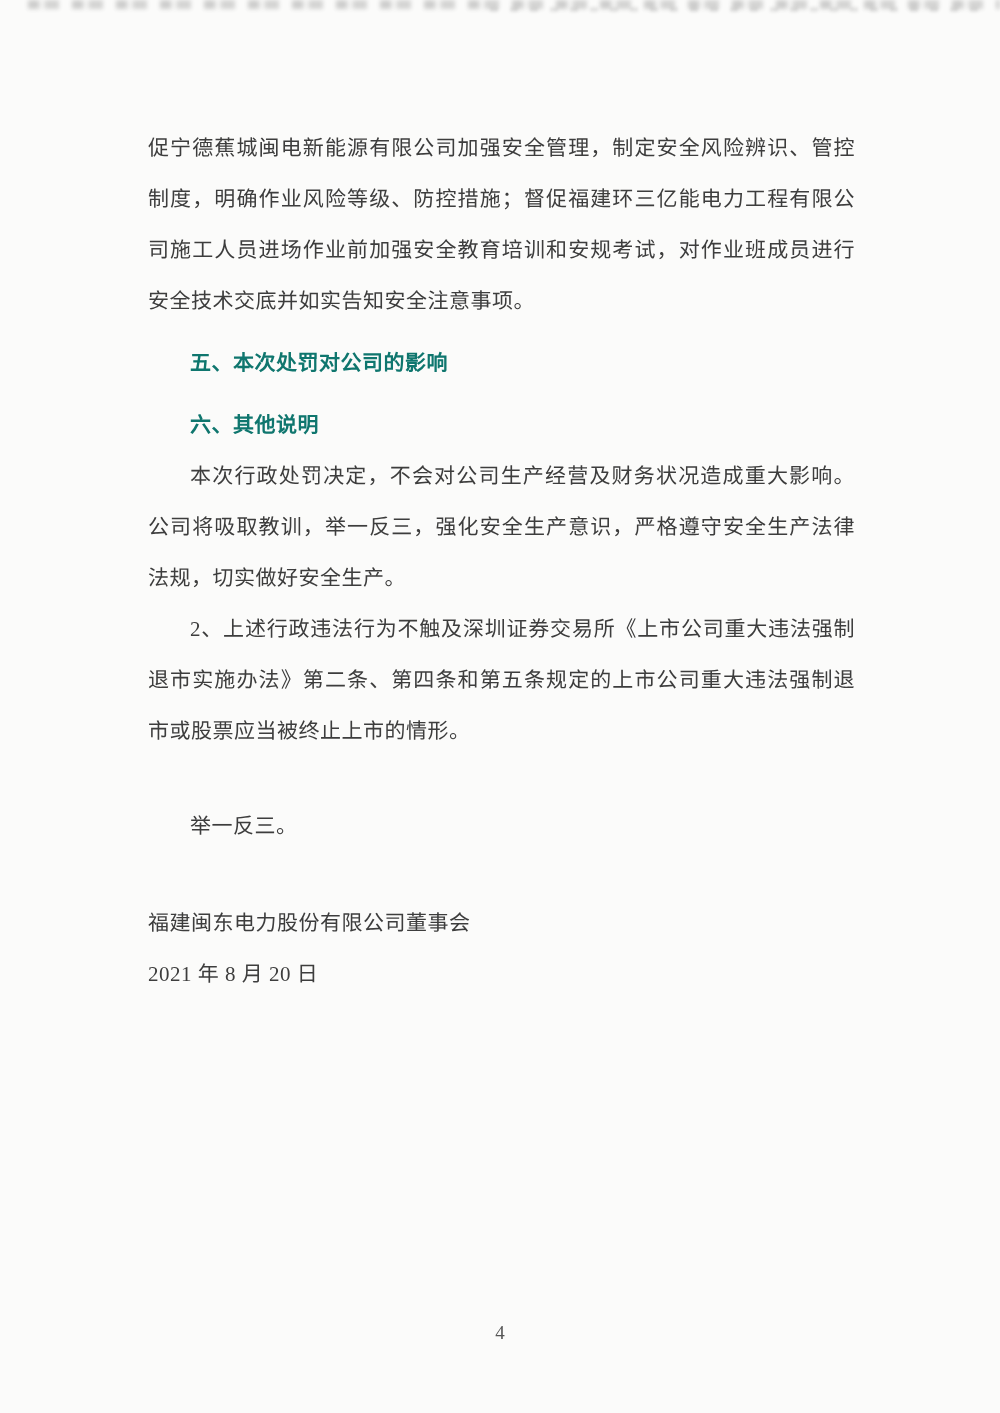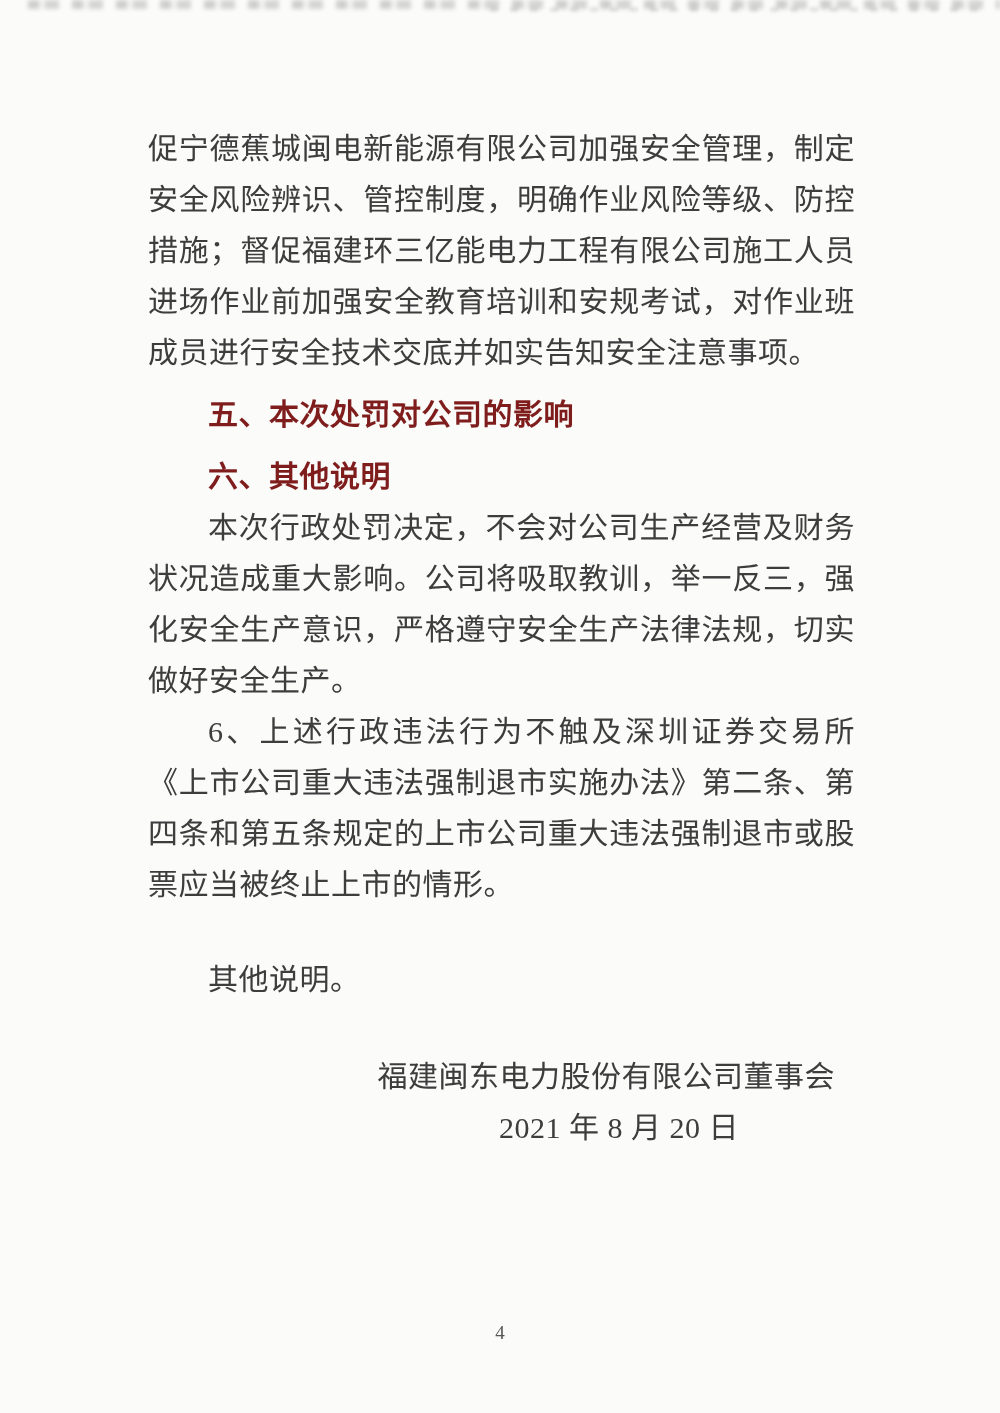--- a/index.html
+++ b/index.html
@@ -46,50 +46,49 @@
       rgba(255,255,255,0) 8px, rgba(255,255,255,0) 20px
     );
     filter: blur(1.5px);
     opacity: 0.35;
   }
   .content {
     position: absolute;
     top: 123px;
     left: 148px;
     width: 707px;
-    font-size: 30px;
+    font-size: 21px;
     line-height: 51px;
     letter-spacing: 0.5px;
     text-align: justify;
   }
   .para {
     margin: 0;
   }
   .indent {
     text-indent: 2em;
   }
   .heading {
     font-weight: bold;
-    color: #7f1d1d;
+    color: #0f766e;
     text-indent: 2em;
     margin: 11px 0 0 0;
   }
   .closing {
     margin-top: 44px;
     text-indent: 2em;
   }
   .sig-company {
     margin-top: 46px;
-    text-align: right;
     padding-right: 20px;
     text-indent: 0;
   }
   .sig-date {
     margin: 0;
-    text-align: right;
+    text-align: left;
     padding-right: 116px;
     text-indent: 0;
   }
   .page-number {
     position: absolute;
     top: 1322px;
     left: 0;
     width: 1000px;
     text-align: center;
     font-size: 19px;
@@ -107,24 +106,24 @@
   <div class="content">
 
     <p class="para">促宁德蕉城闽电新能源有限公司加强安全管理，制定安全风险辨识、管控制度，明确作业风险等级、防控措施；督促福建环三亿能电力工程有限公司施工人员进场作业前加强安全教育培训和安规考试，对作业班成员进行安全技术交底并如实告知安全注意事项。</p>
 
     <p class="para heading">五、本次处罚对公司的影响</p>
 
     <p class="para heading">六、其他说明</p>
 
     <p class="para indent">本次行政处罚决定，不会对公司生产经营及财务状况造成重大影响。公司将吸取教训，举一反三，强化安全生产意识，严格遵守安全生产法律法规，切实做好安全生产。</p>
 
-    <p class="para indent">6、上述行政违法行为不触及深圳证券交易所《上市公司重大违法强制退市实施办法》第二条、第四条和第五条规定的上市公司重大违法强制退市或股票应当被终止上市的情形。</p>
+    <p class="para indent">2、上述行政违法行为不触及深圳证券交易所《上市公司重大违法强制退市实施办法》第二条、第四条和第五条规定的上市公司重大违法强制退市或股票应当被终止上市的情形。</p>
 
 
-    <p class="para closing">其他说明。</p>
+    <p class="para closing">举一反三。</p>
 
     <p class="para sig-company">福建闽东电力股份有限公司董事会</p>
 
     <p class="para sig-date">2021 年 8 月 20 日</p>
 
   </div>
 
   <div class="page-number">4</div>
 
 </div>

